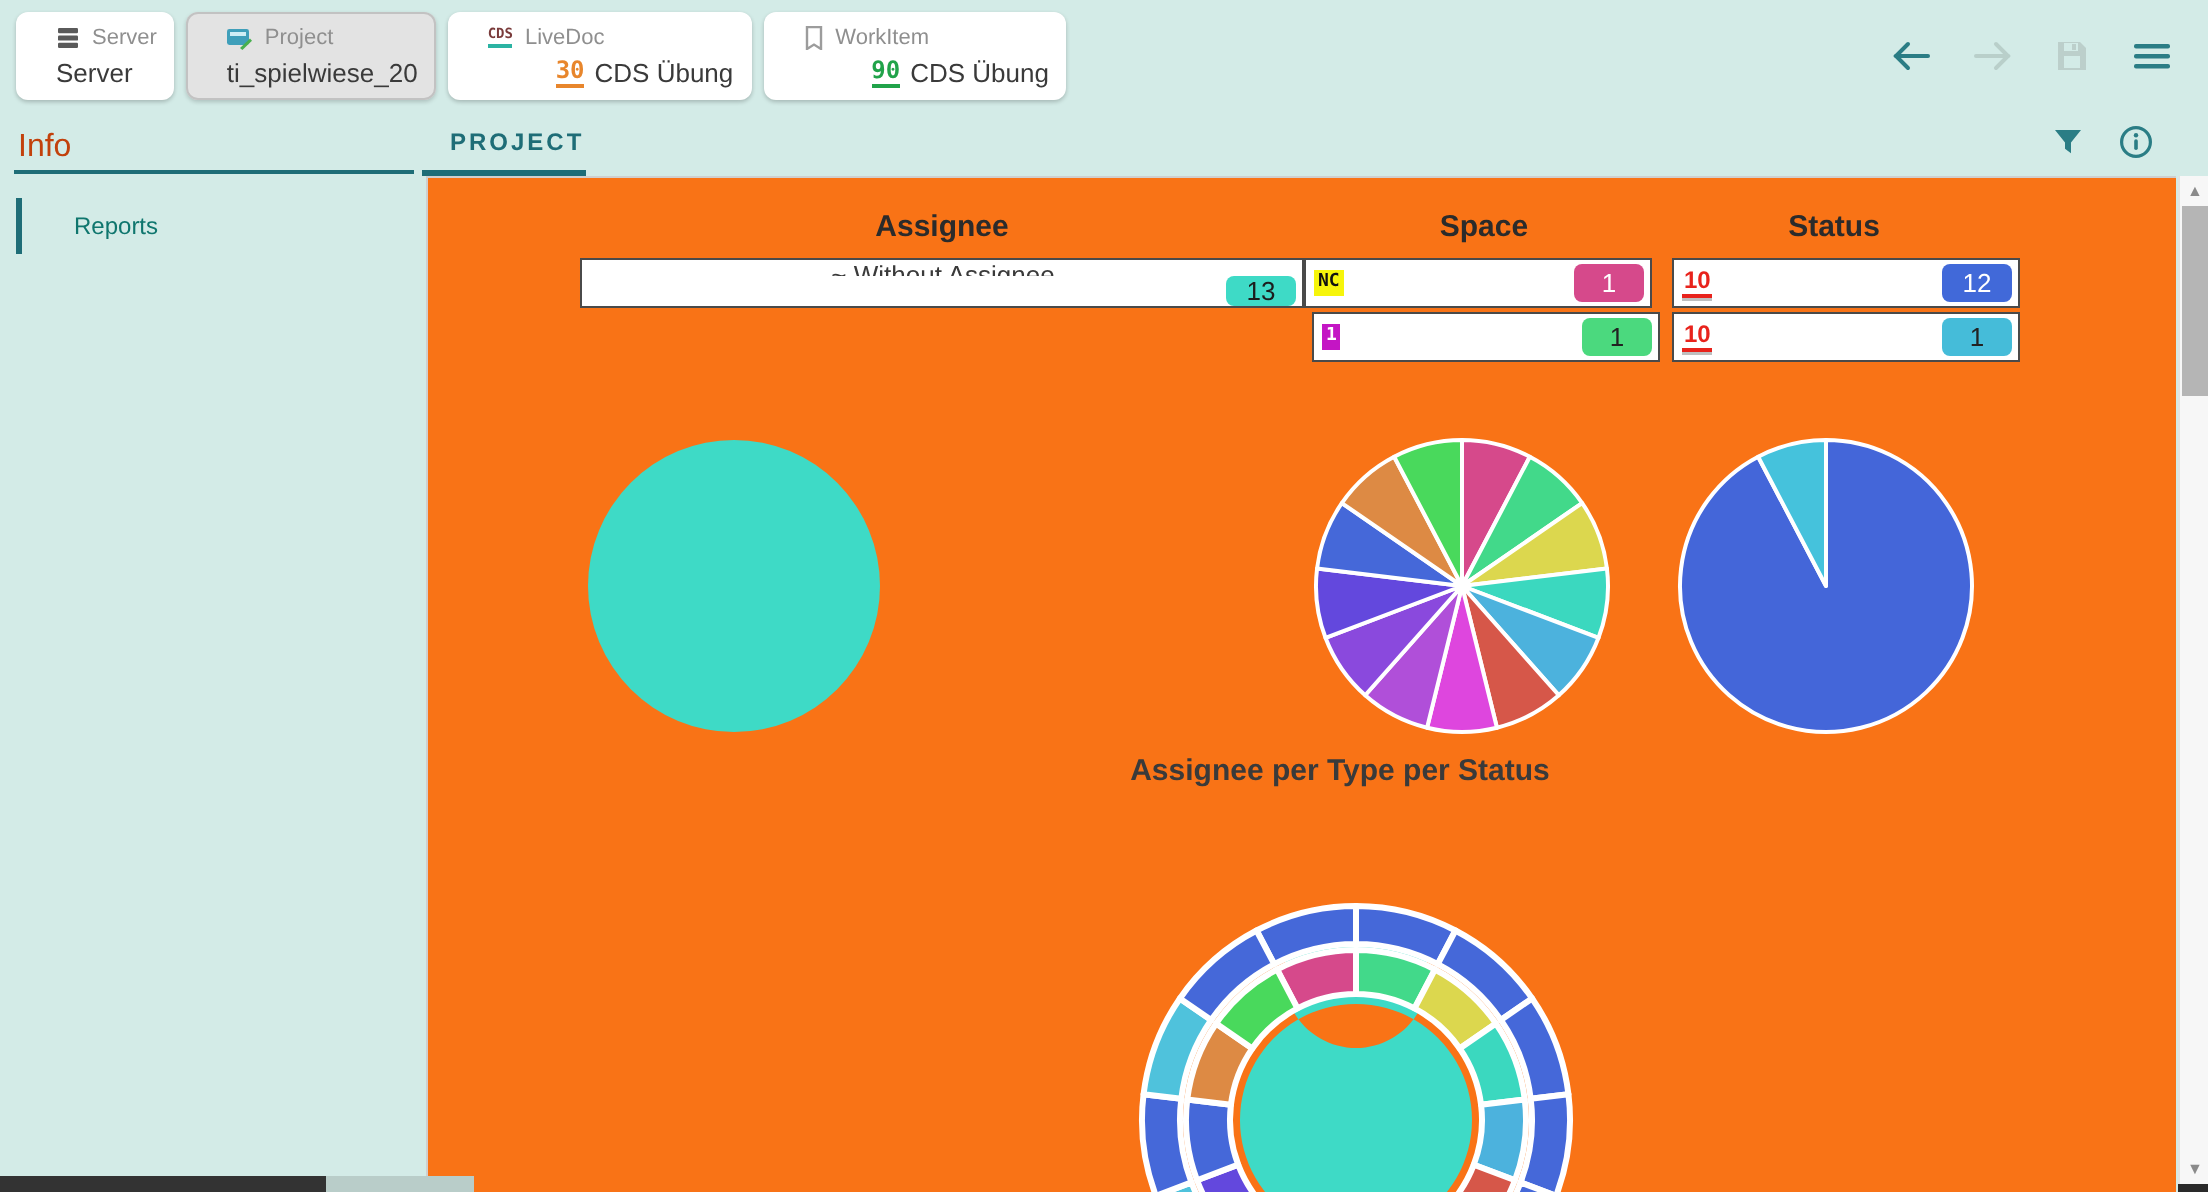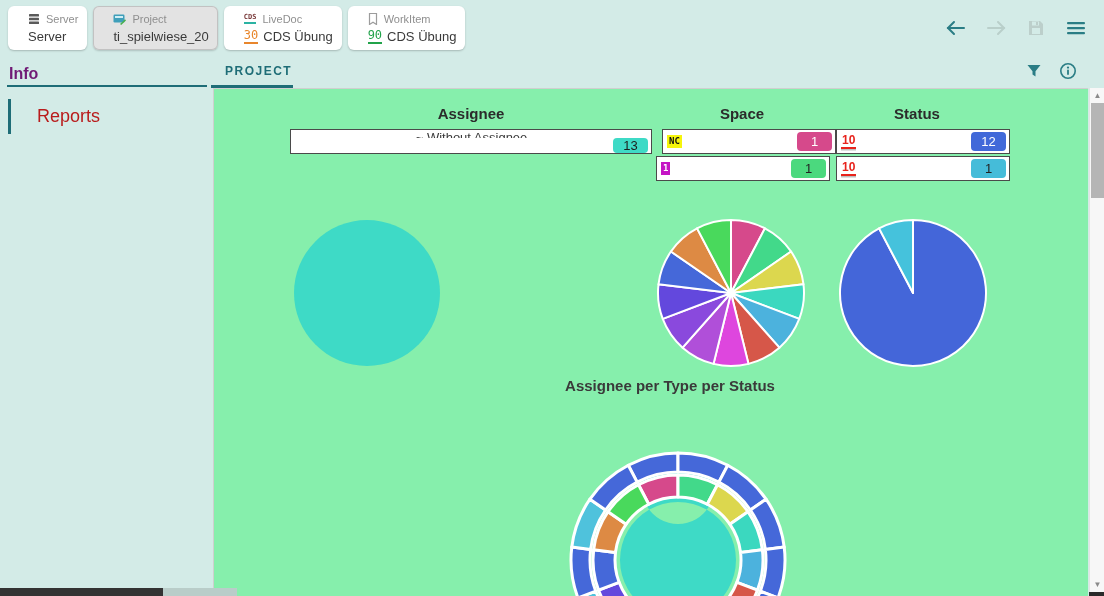--- a/index.html
+++ b/index.html
@@ -10,39 +10,39 @@
   
   .topbar { position:absolute; left:0; top:0; width:1104px; height:55px; display:flex; align-items:flex-start; }
   .chips { display:flex; gap:6px; padding:6px 0 0 8px; }
   .chip { background:#ffffff; border-radius:6px; padding:5px 9px 6px 20px; box-shadow:0 1px 2px rgba(0,0,0,.22); min-height:42px; cursor:pointer; }
   .chip.selected { background:#e3e3e3; box-shadow:inset 0 0 0 1px #c2c2c2, 0 1px 2px rgba(0,0,0,.18); }
   .chip-top { display:flex; align-items:center; gap:6px; height:15px; }
   .chip-label { font-size:11px; color:#8f8f8f; }
   .chip-value { font-size:13px; color:#3a3a3a; margin-top:3px; white-space:nowrap; display:flex; align-items:center; gap:5px; }
   .chip-value.muted { color:#a8a8a8; }
   .cds-mini { font-size:7px; font-weight:bold; font-family:"DejaVu Sans Mono", monospace; color:#7a3b3b; border-bottom:2px solid #2bb3a3; line-height:8px; padding-bottom:1px; }
-  .doc-prefix { font-family:"DejaVu Sans Mono", monospace; font-size:12px; font-weight:normal; border-bottom:2px solid currentColor; line-height:13px; }
+  .doc-prefix { font-family:"DejaVu Sans Mono", monospace; font-size:12px; font-weight:bold; border-bottom:2px solid currentColor; line-height:13px;margin-left:34px; }
   .top-actions { position:absolute; right:16px; top:16px; display:flex; align-items:center; gap:16px; }
   .icon-btn { width:24px; height:24px; display:flex; align-items:center; justify-content:center; cursor:pointer; }
 
   
   .sidebar { position:absolute; left:0; top:55px; width:211px; height:541px; }
-  .sidebar-title { font-size:16px; font-weight:bold; color:#701a75; padding:10px 0 0 9px; height:30px; }
+  .sidebar-title { font-size:16px; font-weight:normal; color:#c2410c; padding:10px 0 0 9px; height:30px; }
   .sidebar-rule { margin:0 4px 0 7px; border-bottom:2px solid #1e6d77; }
-  .sidebar-item { position:relative; margin-top:10px; padding:9px 0 9px 37px; font-size:18px; color:#b91c1c; cursor:pointer; }
+  .sidebar-item { position:relative; margin-top:10px; padding:9px 0 9px 37px; font-size:12px; color:#0f766e; cursor:pointer; }
   .sidebar-item .sel-bar { position:absolute; left:8px; top:2px; bottom:2px; width:3px; background:#1e6d77; }
 
   
   .tabrow { position:absolute; left:211px; top:55px; width:877px; height:33px; }
   .tab { position:absolute; left:14px; top:9px; font-size:12px; font-weight:bold; letter-spacing:1.5px; color:#1e6d77; cursor:pointer; }
   .tab-underline { position:absolute; left:0; bottom:0; width:82px; height:3px; background:#1e6d77; }
   .tabrow-actions { position:absolute; right:8px; top:4px; display:flex; gap:10px; }
 
   
-  .panel { position:absolute; left:213px; top:88px; width:875px; height:508px; background:#86efac; border-left:1px solid #cfcfcf; border-top:1px solid #cfcfcf; overflow:hidden; }
+  .panel { position:absolute; left:213px; top:88px; width:875px; height:508px; background:#f97316; border-left:1px solid #cfcfcf; border-top:1px solid #cfcfcf; overflow:hidden; }
   .col-header { position:absolute; top:16px; font-size:15px; font-weight:bold; color:#2b2b2b; text-align:center; }
   .hdr-assignee { left:157px; width:200px; }
   .hdr-type { left:448px; width:160px; }
   .hdr-status { left:623px; width:160px; }
   .rowbox { position:absolute; height:25px; background:#fff; border:1.5px solid #4a4a4a; display:flex; align-items:center; padding:0 3px 0 4px; }
   .rowbox .rlabel { font-size:13px; color:#3a3a3a; white-space:nowrap; overflow:hidden; }
   .badge { margin-left:auto; min-width:35px; height:19px; border-radius:4px; display:flex; align-items:center; justify-content:center; font-size:13px; }
   .mini-ico { font-family:"DejaVu Sans Mono", monospace; font-size:9px; font-weight:bold; padding:2px 2px; line-height:9px; margin-right:5px; }
   .status-ico { font-size:12px; font-weight:bold; line-height:12px; border-bottom:2px solid currentColor; box-shadow:0 1.5px 0 rgba(0,0,0,.25); margin-right:5px; padding:0 1px 1px 1px; }
   .chart { position:absolute; }
@@ -192,21 +192,21 @@
 
     <div class="col-header hdr-assignee">Assignee</div>
     <div class="col-header hdr-type">Space</div>
     <div class="col-header hdr-status">Status</div>
 
     <div class="rowbox" style="left:76px; top:40px; width:362px;flex-direction:column;">
       <span class="rlabel">~ Without Assignee</span>
       <span class="badge" style="background-color: rgb(62, 218, 198); color: rgb(29, 29, 29);">13</span>
     </div>
 
-    <div class="rowbox" style="left:448px; top:40px; width:174px;">
+    <div class="rowbox" style="left:438px; top:40px; width:174px;">
       <span class="mini-ico" style="background-color: rgb(246, 245, 11); color: rgb(17, 17, 17);">NC</span>
       <span class="badge" style="background-color: rgb(214, 73, 139); color: rgb(255, 255, 255);">1</span>
     </div>
     <div class="rowbox" style="left:442px; top:67px; width:174px;">
       <span class="mini-ico" style="background-color: rgb(196, 21, 196); color: rgb(255, 255, 255);">1</span>
       <span class="badge" style="background-color: rgb(75, 217, 126); color: rgb(34, 34, 34);">1</span>
     </div>
 
     <div class="rowbox" style="left:622px; top:40px; width:174px;">
       <span class="status-ico" style="color: rgb(232, 35, 28);">10</span>

